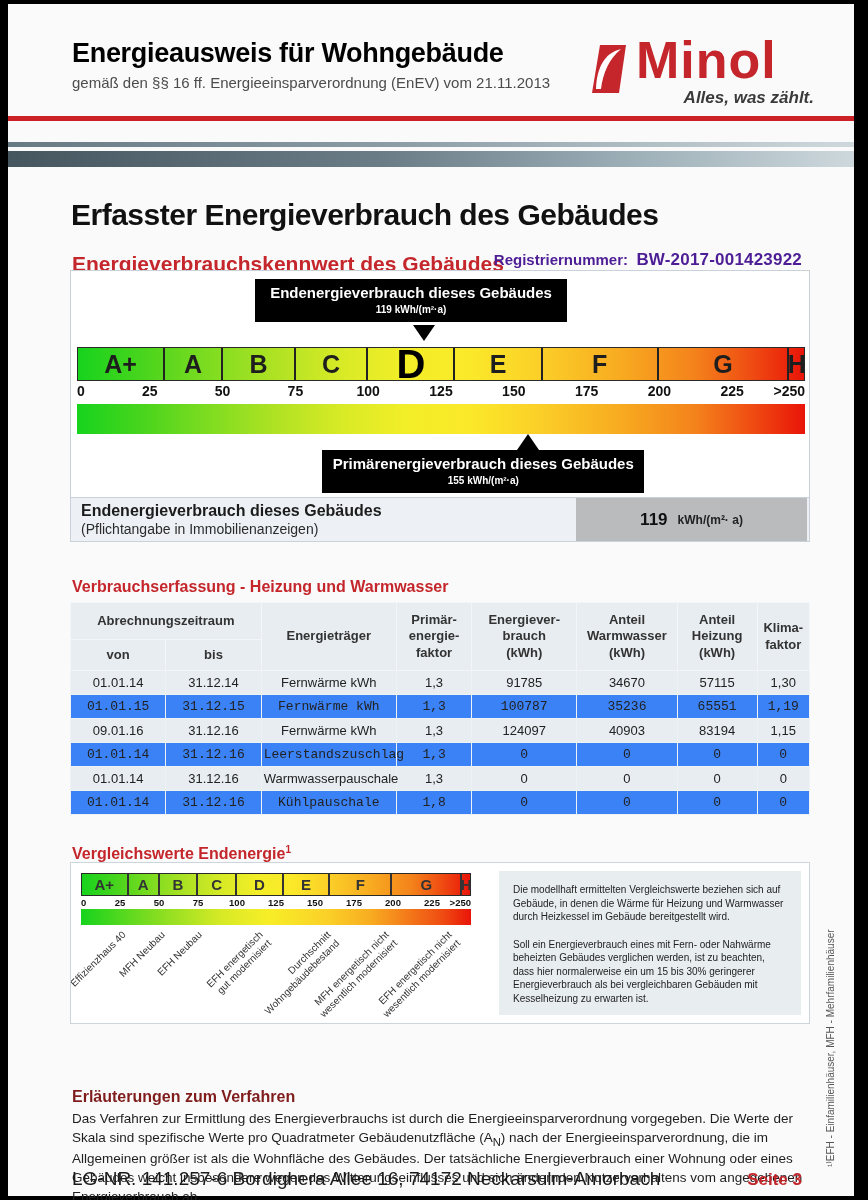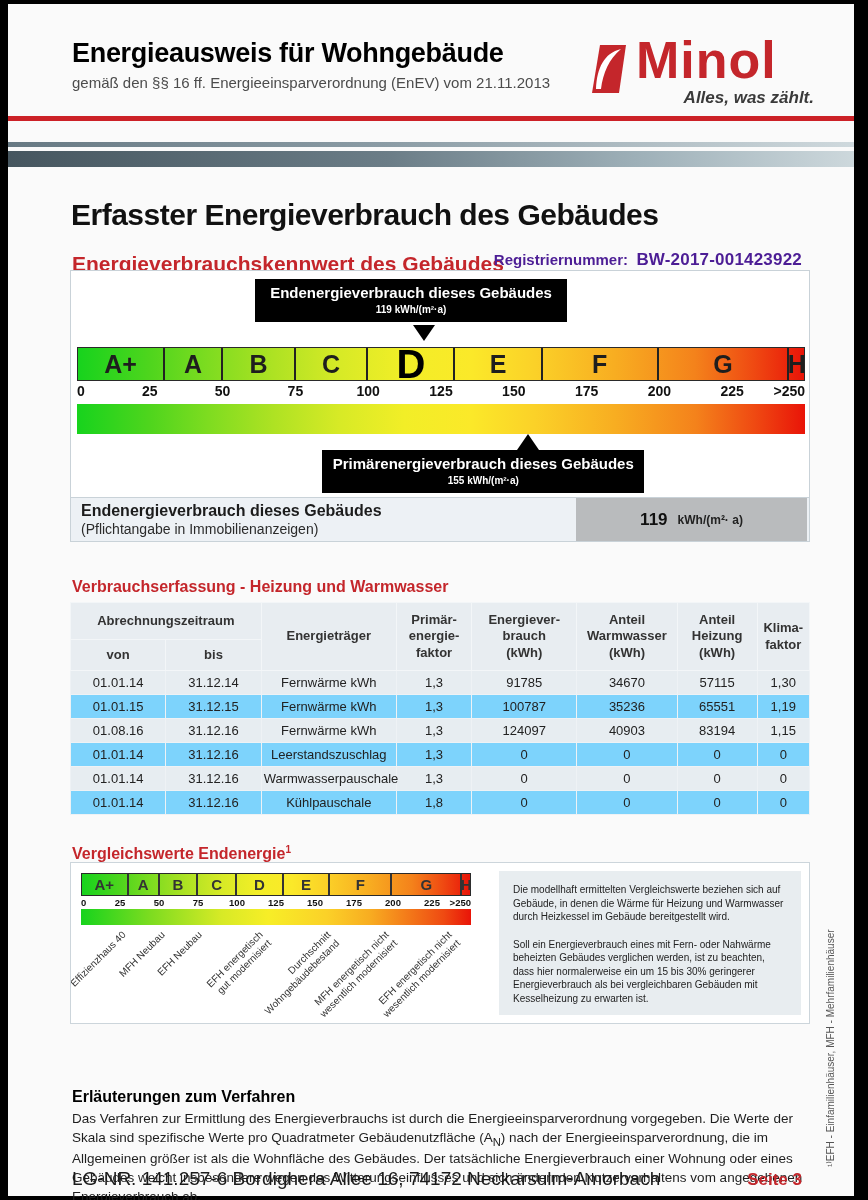--- a/index.html
+++ b/index.html
@@ -57,21 +57,21 @@
   .sumbox .u{font-size:12px;font-weight:bold;color:#222;}
 
   
   .tbl-head{left:64px;top:574px;font-size:16px;font-weight:bold;color:#c4262b;}
   table.consump{position:absolute;left:62px;top:598px;width:740px;border-collapse:collapse;table-layout:fixed;
      font-size:13px;color:#222;background:#fff;border:1px solid #d946ef;}
   table.consump th{background:#e8edf1;font-weight:bold;color:#333;border:1px solid #f3f6f8;
      white-space:pre-line;padding:3px 2px;line-height:1.25;}
   table.consump td{text-align:center;padding:4px 2px;border:1px solid #eef2f5;}
   table.consump tr.shade td{background:#e7edf1;}
-  table.consump tr.plain td{background:#7dd3fc;}
+  table.consump tr.plain td{background:#3b82f6;font-family:Liberation Mono, monospace;}
 
   
   .cmp-head{left:64px;top:840px;font-size:16px;font-weight:bold;color:#c4262b;}
   .cmp-head sup{font-size:10px;}
   .cmp-box{left:62px;top:858px;width:740px;height:162px;background:#fff;border:1px solid #ccd5db;box-sizing:border-box;overflow:hidden;}
   .band-small{top:10px;height:23px;left:10px;width:390px;}
   .band-small .seg span{font-size:15px;font-weight:bold;color:#333;}
   .band-small .seg{border-right:2px solid #333;}
   .band-small .seg:last-child{border-right:none;}
   .ticks-small{top:34px;height:11px;left:10px;width:390px;}
@@ -82,21 +82,21 @@
      text-align:right;transform:rotate(-45deg);transform-origin:100% 0;white-space:pre-line;}
   .cmp-text{position:absolute;left:428px;top:8px;right:8px;bottom:8px;background:#e8edf0;
      padding:12px 14px;box-sizing:border-box;font-size:10px;color:#222;line-height:1.35;}
   .cmp-text p{margin:0 0 14px 0;}
 
   
   .sidenote{left:700px;top:1030px;width:250px;height:16px;transform:rotate(-90deg);
      font-size:10px;color:#555;text-align:left;}
 
   
-  .expl-head{left:64px;top:1084px;font-size:16px;font-weight:bold;color:#000000;}
+  .expl-head{left:64px;top:1084px;font-size:16px;font-weight:bold;color:#7f1d1d;}
   .expl-text{left:64px;top:1106px;width:742px;font-size:13.5px;color:#1e1e1e;line-height:1.4;}
   .footer-left{left:64px;top:1164px;font-size:19px;color:#1b1b1b;}
   .footer-page{right:52px;top:1166px;font-size:17px;font-weight:bold;color:#c4262b;}
 </style>
 </head>
 <body>
 
 <div class="page">
 
   <div class="abs h-title">Energieausweis für Wohngebäude</div>
@@ -238,21 +238,21 @@
           <td>01.01.15</td>
           <td>31.12.15</td>
           <td>Fernwärme kWh</td>
           <td>1,3</td>
           <td>100787</td>
           <td>35236</td>
           <td>65551</td>
           <td>1,19</td>
         </tr>
         <tr class="shade">
-          <td>01.08.16</td>
+          <td>09.01.16</td>
           <td>31.12.16</td>
           <td>Fernwärme kWh</td>
           <td>1,3</td>
           <td>124097</td>
           <td>40903</td>
           <td>83194</td>
           <td>1,15</td>
         </tr>
         <tr class="plain">
           <td>01.01.14</td>

